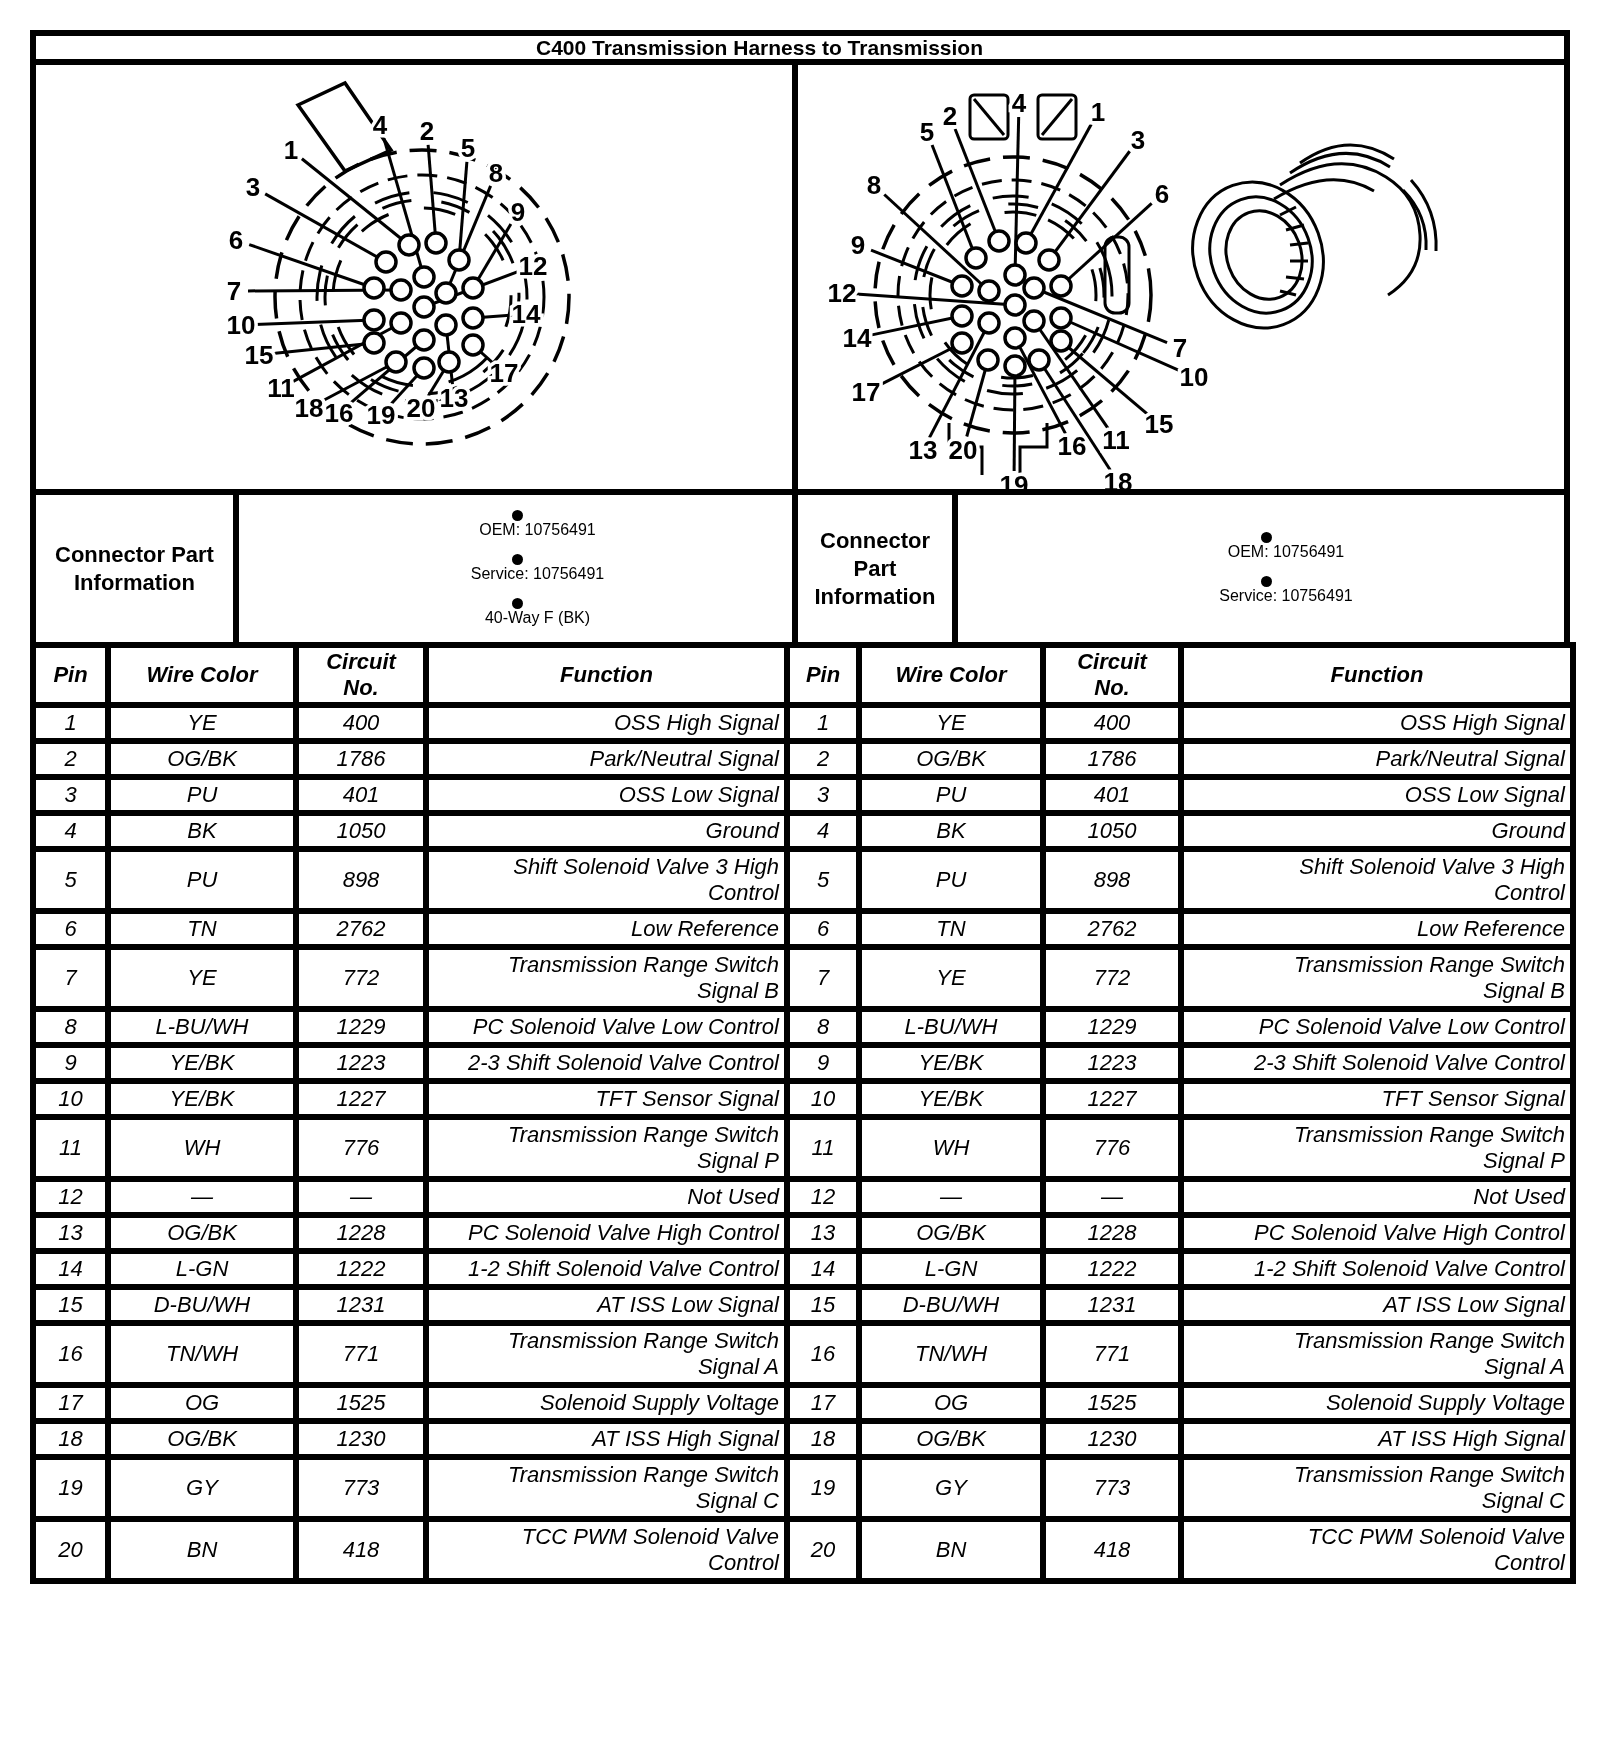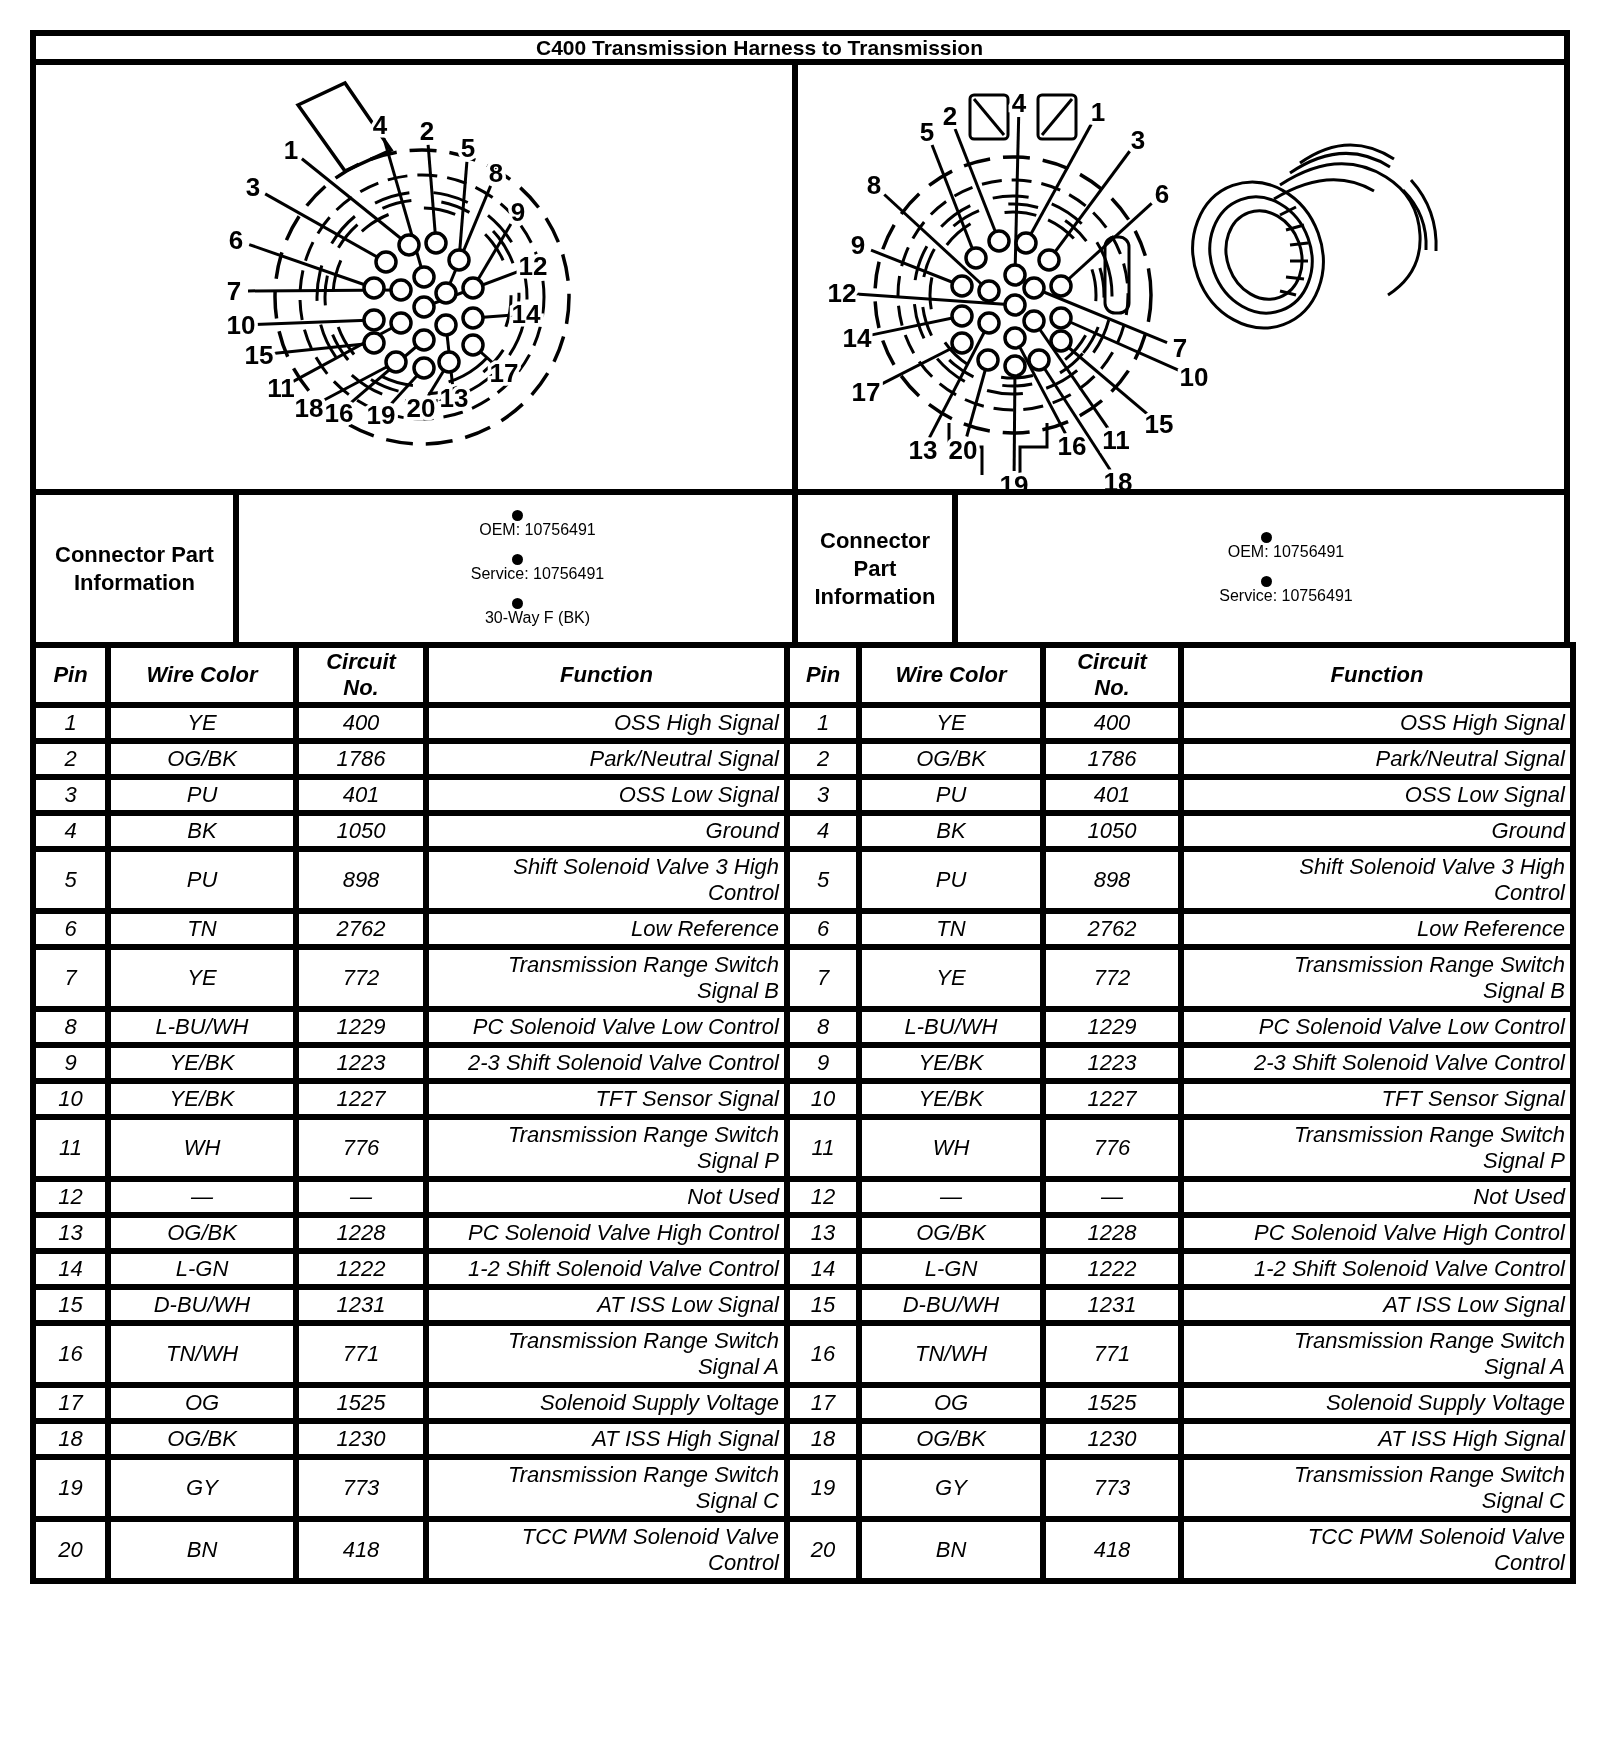--- a/index.html
+++ b/index.html
@@ -251,21 +251,21 @@
         <div class="bullet-line">
             <span class="dot"></span>
             <span>OEM: 10756491</span>
           </div>
         <div class="bullet-line">
             <span class="dot"></span>
             <span>Service: 10756491</span>
           </div>
         <div class="bullet-line">
             <span class="dot"></span>
-            <span>30-Way F (BK)</span>
+            <span>40-Way F (BK)</span>
           </div>
       </div>
       <div class="pi-cell pi-label r">Connector Part Information</div>
       <div class="pi-cell pi-bullets r">
         <div class="bullet-line">
             <span class="dot"></span>
             <span>OEM: 10756491</span>
           </div>
         <div class="bullet-line">
             <span class="dot"></span>

